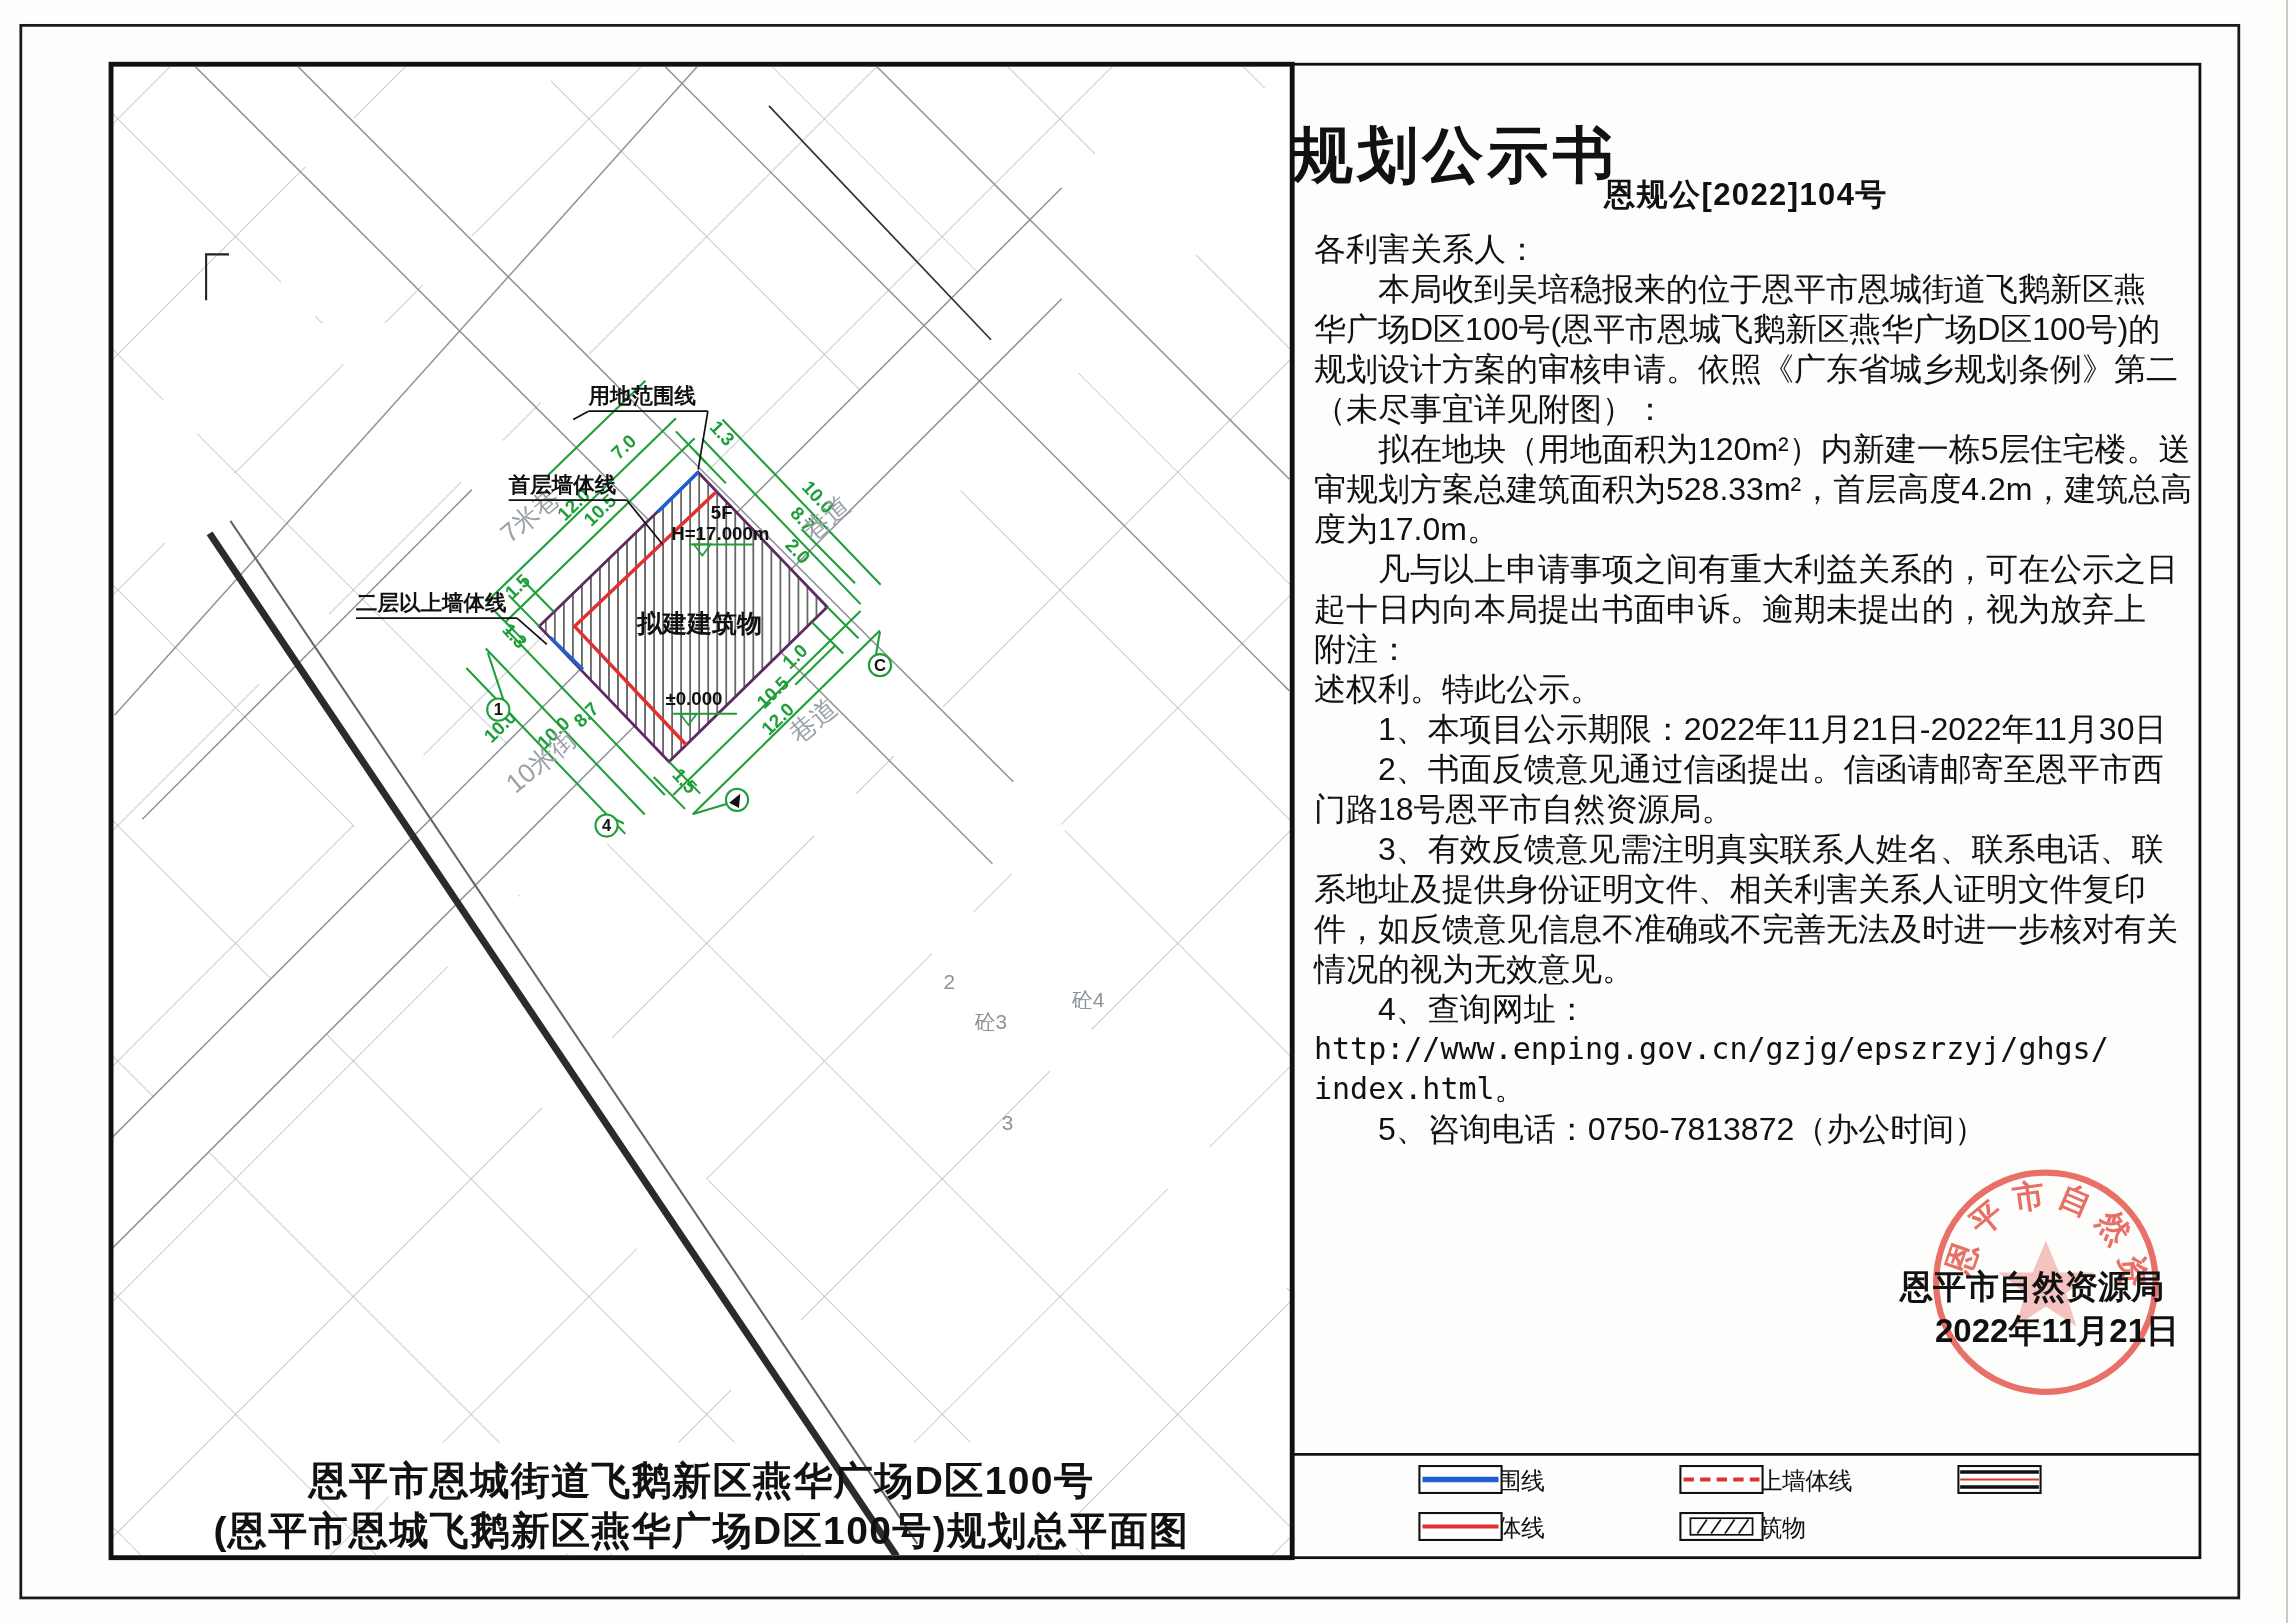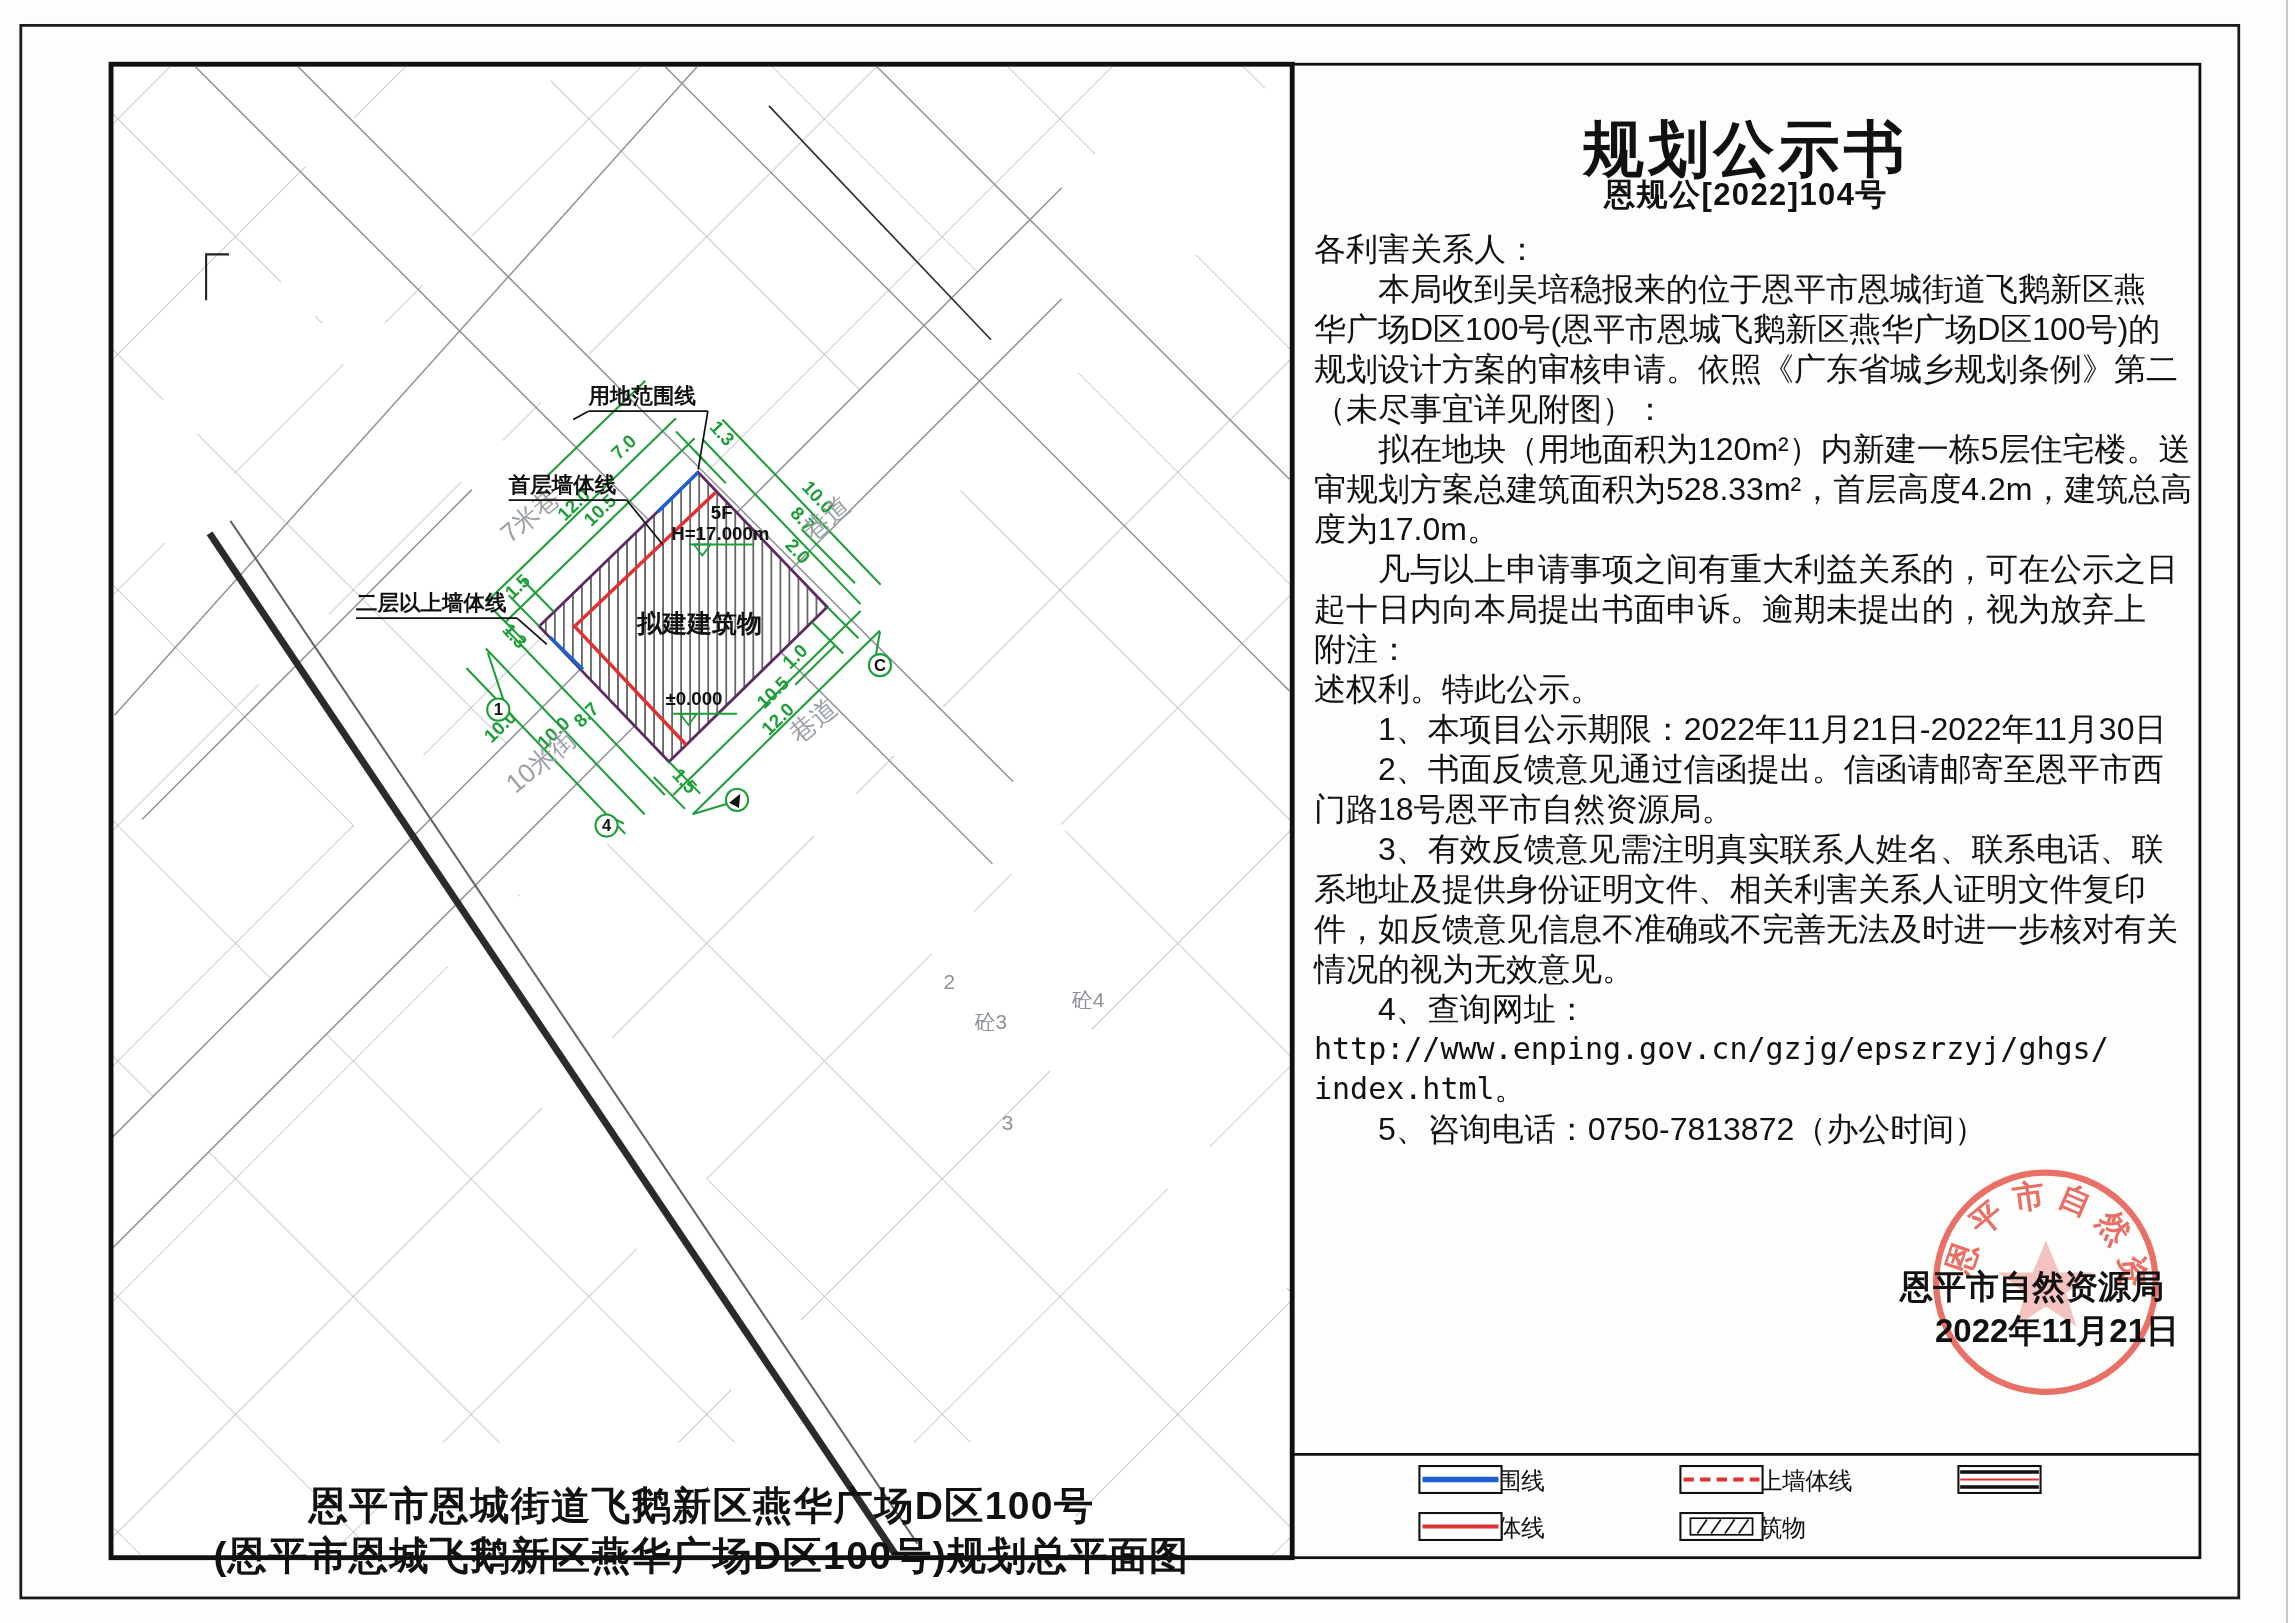--- a/index.html
+++ b/index.html
@@ -2,28 +2,28 @@
 <html style="font-size:11px"><head>
 <meta charset="utf-8">
 <style>
   html,body{margin:0;padding:0;background:#e9e9e7;}
   .sheet{
     position:relative;width:2295px;height:1624px;background:#fdfdfc;overflow:hidden;
     font-family:"Liberation Sans","DejaVu Sans",sans-serif;color:#111;
   }
   .sheet svg{position:absolute;left:0;top:0;}
   .abs{position:absolute;}
-  .doc-title{width:908px;left:1292px;top:109px;text-align:center;font-size:61px;font-weight:700;letter-spacing:4.2px;}
+  .doc-title{width:908px;left:1292px;top:115px;text-align:left;font-size:61px;font-weight:700;letter-spacing:4.2px;}
   .doc-no{width:908px;left:1292px;top:174px;text-align:center;font-size:31px;font-weight:600;letter-spacing:1.4px;}
   .doc-body{left:1314px;top:229px;width:885px;font-size:32px;line-height:40px;}
   .doc-body .ln{white-space:pre;height:40px;}
   .doc-body .ln.mono{font-family:"DejaVu Sans Mono","Liberation Mono",monospace;font-size:30px;}
   .sig-line{left:1292px;width:872px;text-align:right;font-size:33px;font-weight:600;}
   .date-line{left:1292px;width:887px;text-align:right;font-size:33px;font-weight:600;}
-  .map-caption{left:111px;top:1456px;width:1181px;text-align:center;font-weight:700;margin-top:25px;}
+  .map-caption{left:111px;top:1456px;width:1181px;text-align:center;font-weight:700;}
   .map-caption .c1,.map-caption .c2{font-size:39px;line-height:50px;letter-spacing:1.4px;}
   .legend-item{position:absolute;display:flex;align-items:center;}
   .legend-item .sym{display:block;}
   .legend-item .lbl{margin-left:9.7px;font-size:24px;letter-spacing:-0.7px;white-space:nowrap;}
   .edge-shadow{left:2286px;top:0;width:2.1px;height:1624px;background:#c9c9c6;}
 </style>
 </head>
 <body>
 
 <div class="sheet">

